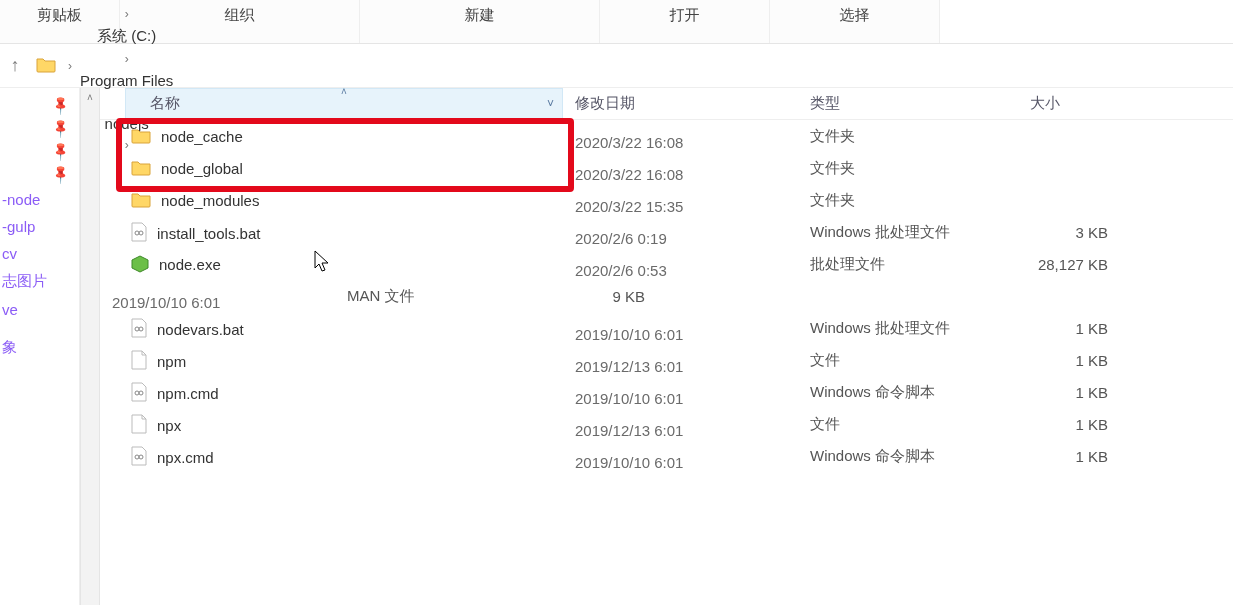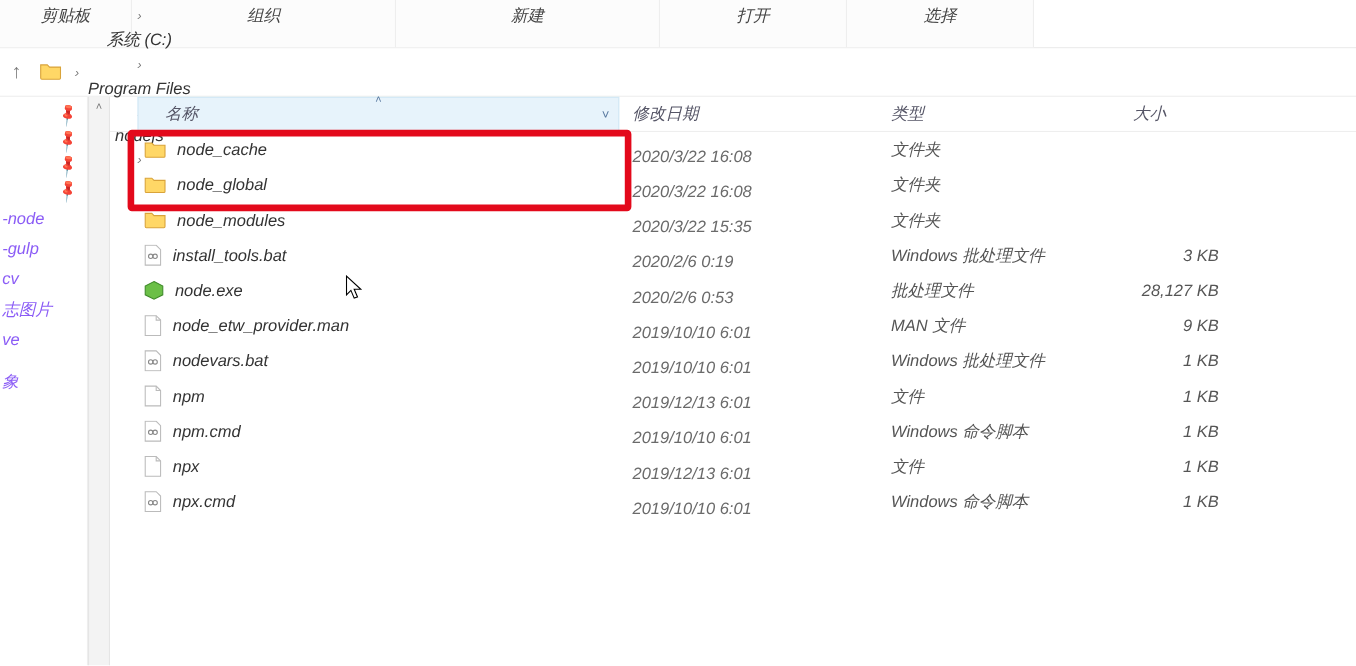--- a/index.html
+++ b/index.html
@@ -1,17 +1,17 @@
 <!DOCTYPE html>
 <html><head>
 <meta charset="utf-8">
 <style>
   * { box-sizing: border-box; }
   html,body { margin:0; padding:0; font-family: "Microsoft YaHei", "Segoe UI", Arial, sans-serif; font-size:15px; color:#333; background:#fff; }
-  .window { width:1233px; height:605px; position:relative; overflow:hidden;font-style:italic; }
+  .window { width:1233px; height:605px; position:relative; overflow:hidden; }
 
   
   .ribbon { display:flex; height:44px; border-bottom:1px solid #e5e5e5; }
   .ribbon-tab { flex:none; width:240px; text-align:center; line-height:30px; padding-top:0; color:#444; background:#fcfcfc; border-right:1px solid #eee; }
   .ribbon-tab.first { width:120px; }
 
   
   .crumb-bar { height:44px; display:flex; align-items:center; padding-left:4px; background:#fff; border-bottom:1px solid #eee;}
   .up-arrow { width:22px; text-align:center; color:#7a7a7a; font-size:18px; }
   .folder-ico { width:22px; height:22px; margin:0 6px 0 10px; }
@@ -41,21 +41,21 @@
   .hdr.name { margin-left:25px; width:438px; background:#e7f3fb; display:flex; align-items:center; height:32px; border:1px solid #d2e8f6; position:relative;}
   .hdr.name .sort { position:absolute; left:50%; top:-3px; transform:translateX(-50%); color:#5a7aa0; font-size:10px;}
   .hdr.name .dd { position:absolute; right:8px; color:#5a7aa0; font-size:12px;}
   .hdr.date { width:235px; }
   .hdr.type { width:220px; }
   .hdr.size { width:100px; }
 
   .rows { position:relative; }
   .row { display:flex; align-items:center; height:32px; }
   .cell { overflow:hidden; white-space:nowrap; text-overflow:ellipsis; }
-  .cell.name { width:438px; margin-left:25px; display:flex; align-items:center; gap:10px; padding-left:6px;}
+  .cell.name { width:438px; margin-left:25px; display:flex; align-items:flex-end; gap:10px; padding-left:6px;}
   .cell.date { width:235px; color:#6a6a6a; padding-left:12px;margin-top:12px;}
   .cell.type { width:220px; color:#555; padding-left:12px;}
   .cell.size { width:100px; text-align:right; color:#555; padding-right:10px;}
 
   
   .highlight-box { position:absolute; left:16px; top:30px; width:458px; height:74px; border:6px solid #e3091b; border-radius:4px; pointer-events:none;}
 
   
   .cursor { position:absolute; left:214px; top:162px; pointer-events:none; }
 
@@ -200,29 +200,20 @@
                     <polygon points="9,1 17,5 17,13 9,17 1,13 1,5" fill="#6bbf47" stroke="#3f8a2a"></polygon>
                   </svg>
                 </span>
                 <span>node.exe</span>
               </div>
               <div class="cell date">2020/2/6 0:53</div>
               <div class="cell type">批处理文件</div>
               <div class="cell size">28,127 KB</div>
             </div>
             <div class="row">
-              <div class="cell name">
-                <span>
-                  <svg width="16" height="20" viewBox="0 0 16 20">
-                    <path d="M1 1h10l4 4v14H1z" fill="#fff" stroke="#bbb"></path>
-                    <path d="M11 1v4h4" fill="none" stroke="#bbb"></path>
-                  </svg>
-                </span>
-                <span>node_etw_provider.man</span>
-              </div>
               <div class="cell date">2019/10/10 6:01</div>
               <div class="cell type">MAN 文件</div>
               <div class="cell size">9 KB</div>
             </div>
             <div class="row">
               <div class="cell name">
                 <span>
                   <svg width="16" height="20" viewBox="0 0 16 20">
                     <path d="M1 1h10l4 4v14H1z" fill="#fff" stroke="#bbb"></path>
                     <circle cx="6" cy="11" r="2" fill="none" stroke="#888"></circle>

